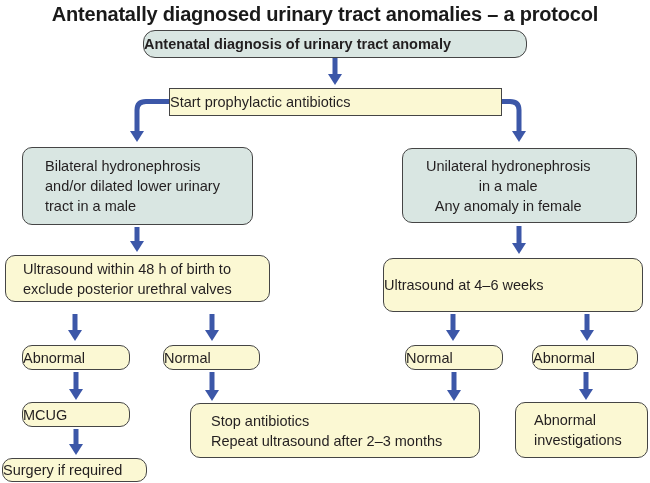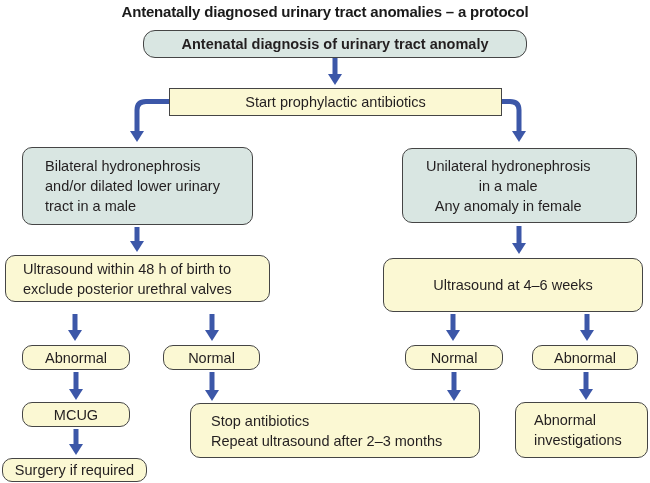--- a/index.html
+++ b/index.html
@@ -18,41 +18,40 @@
     background: var(--bg);
     font-family: "Liberation Sans", sans-serif;
     color: var(--text-col);
     overflow: hidden;
   }
   .title {
     position: absolute;
     left: 0; top: 3px;
     width: 100%;
     text-align: center;
-    font-size: 15px;
+    font-size: 20px;
     font-weight: bold;
     letter-spacing: -0.2px;
     color: #1a1a1a;
   }
   .arrows {
     position: absolute;
     left: 0; top: 0;
     width: 650px; height: 483px;
     pointer-events: none;
   }
   .shaft { stroke: var(--arrow); stroke-width: 5; fill: none; }
   .ahead { fill: var(--arrow); }
   .box {
     position: absolute;
     box-sizing: border-box;
     border: 1.6px solid var(--border-col);
     border-radius: 10px;
     display: flex;
     align-items: center;
-    justify-content: center;
     font-size: 14.5px;
     line-height: 1.38;
     text-align: center;
   }
   .box.teal { background: var(--teal-box); }
   .box.yellow { background: var(--yellow-box); }
   .box.left-text { justify-content: flex-start; text-align: left; }
   .box.semibold { font-weight: 600; }
   .box-label { white-space: pre-line; }
 </style>

